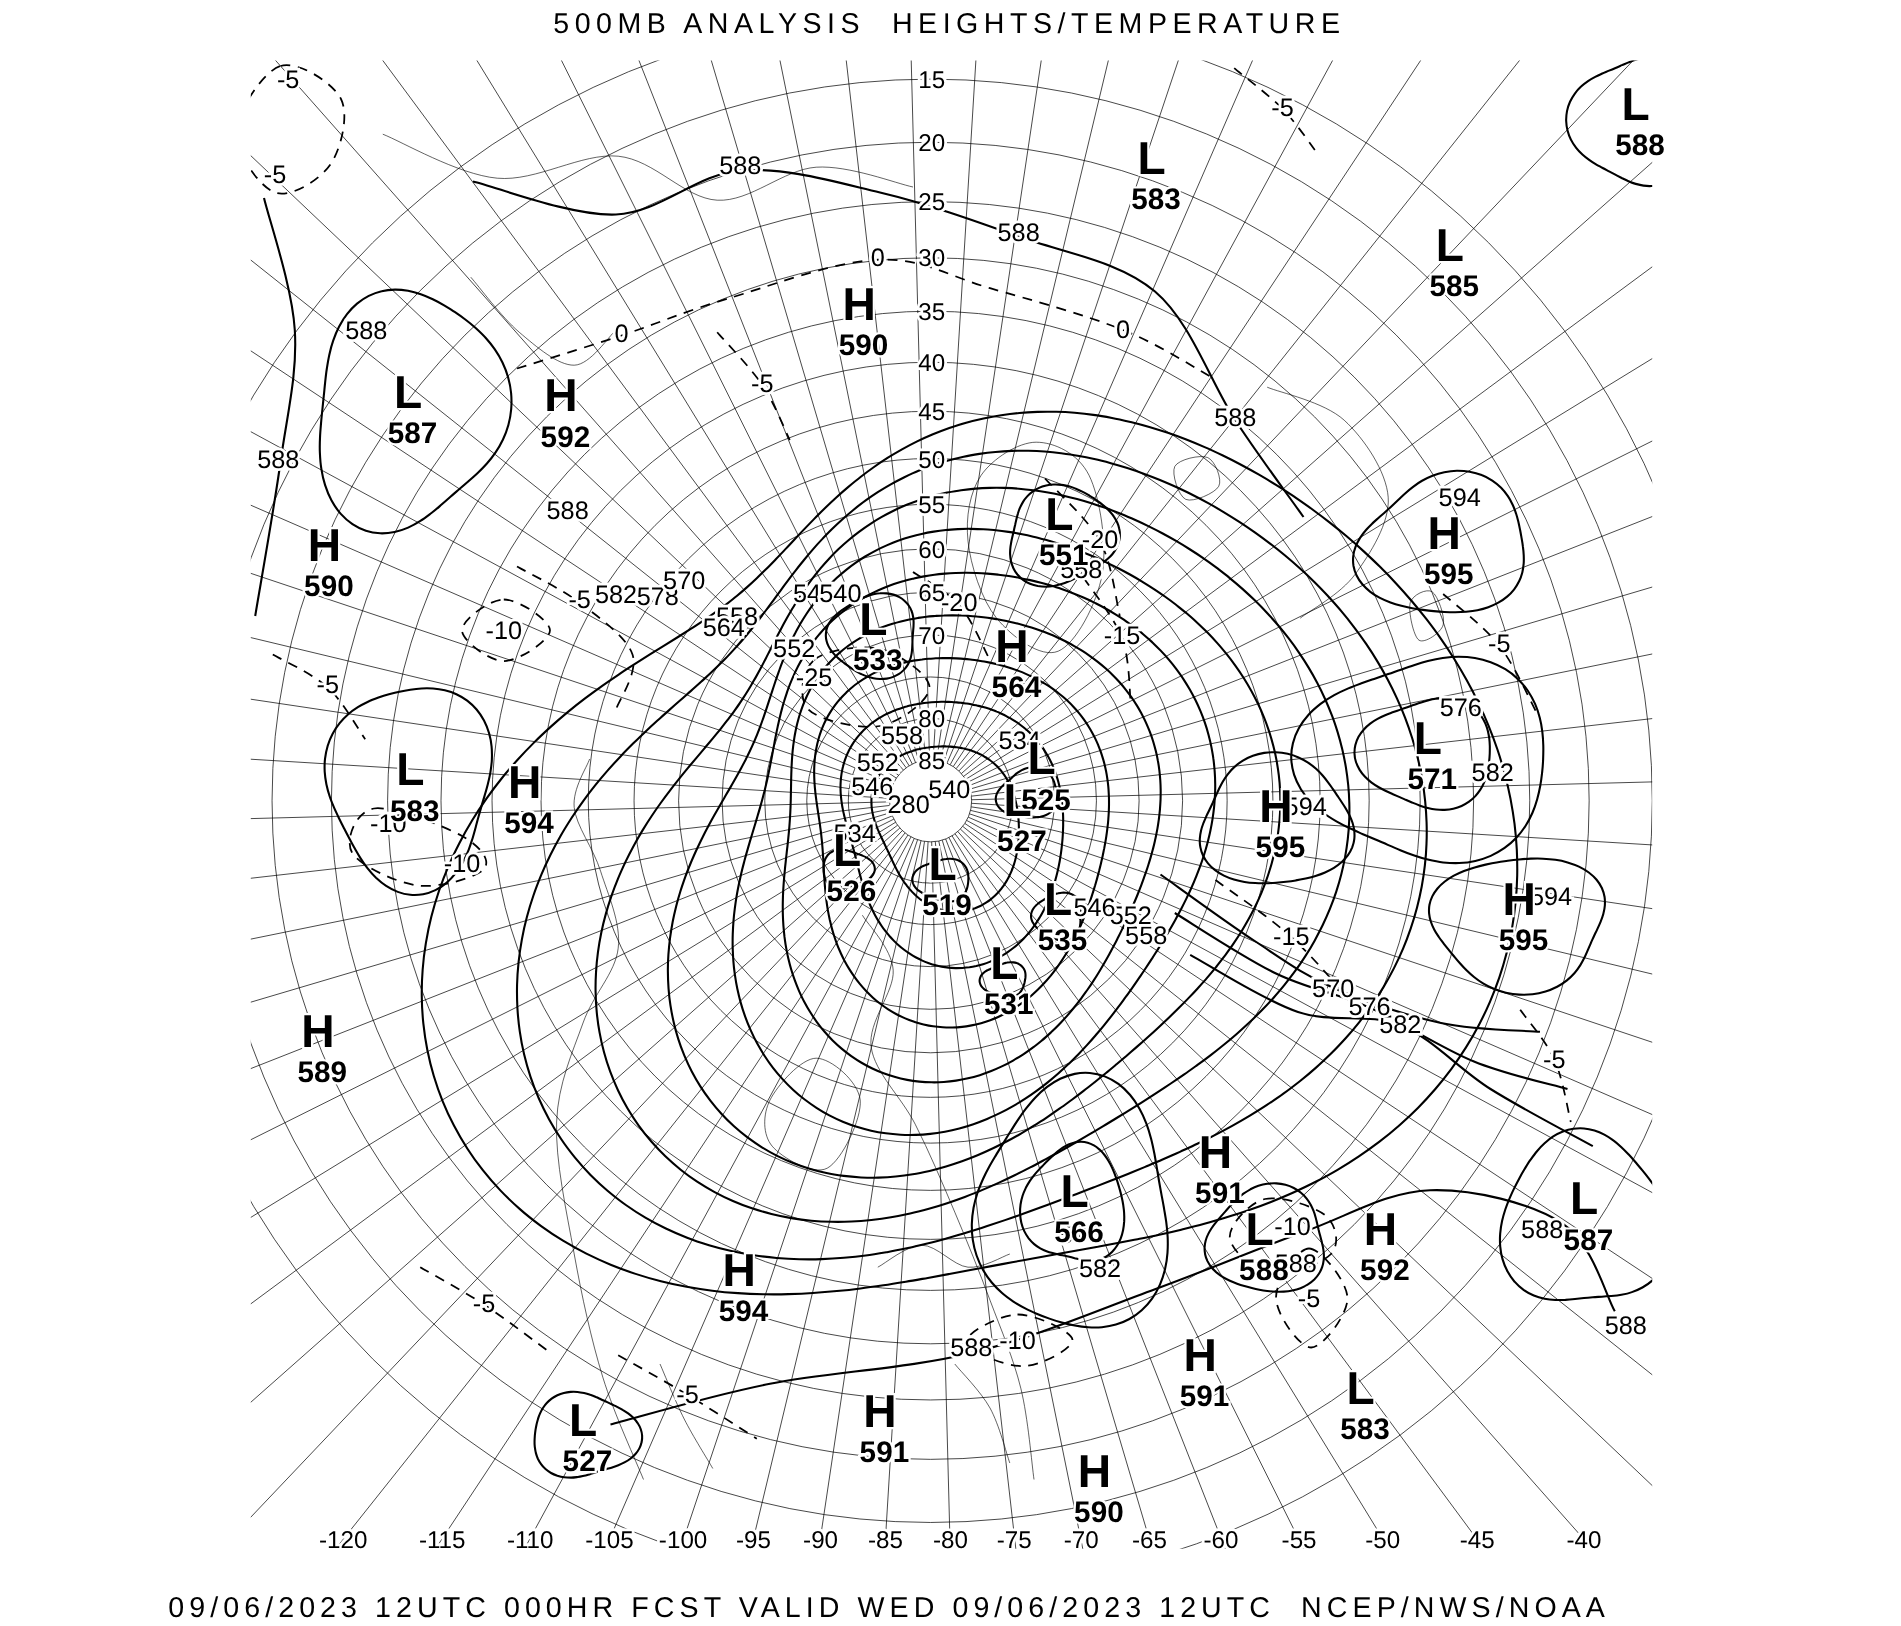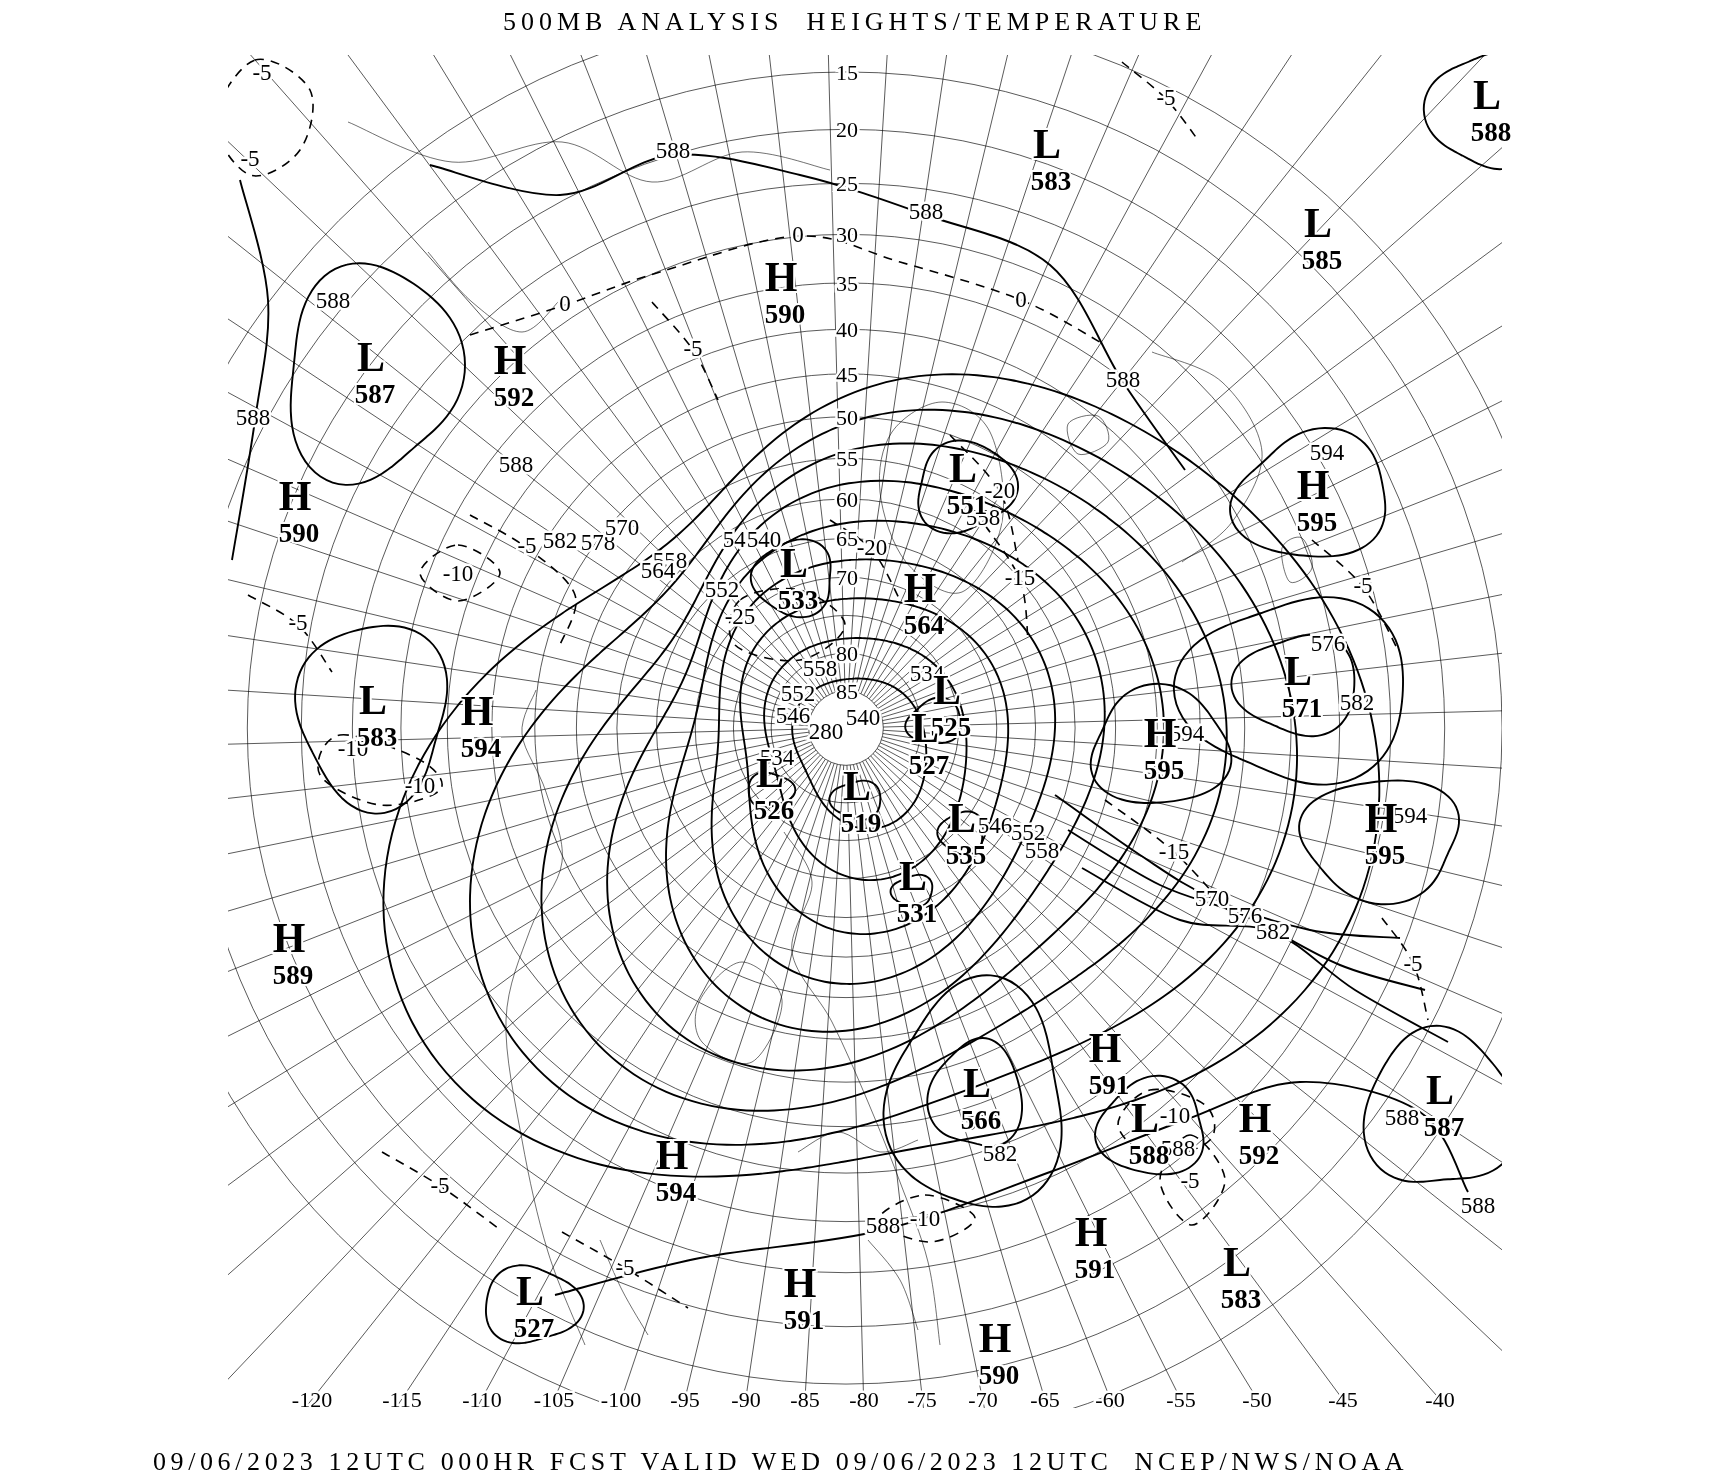--- a/index.html
+++ b/index.html
@@ -1,17 +1,17 @@
 <!DOCTYPE html>
 <html><head>
 <meta charset="utf-8">
 <style>
   html,body{margin:0;padding:0;background:#fff;}
   .stage{position:relative;width:1728px;height:1478px;background:#ffffff;overflow:hidden;
-         font-family:Liberation Serif, serif;}
+         font-family:Liberation Sans, sans-serif;}
   svg{position:absolute;left:0;top:0;}
   text{fill:#000;}
   .title-text{font-size:26px;letter-spacing:5px;}
   .footer-text{font-size:26px;letter-spacing:4.6px;}
   .lat-label,.lon-label{font-size:22px;paint-order:stroke;stroke:#fff;stroke-width:5px;}
   .ct-label{font-size:23px;paint-order:stroke;stroke:#fff;stroke-width:5px;}
   .hl-letter{font-size:42px;font-weight:bold;paint-order:stroke;stroke:#fff;stroke-width:4px;}
   .hl-value{font-size:27px;font-weight:bold;paint-order:stroke;stroke:#fff;stroke-width:4px;}
   .gr{stroke:#000;stroke-width:0.65;fill:none;}
   .coast{stroke:#000;stroke-width:0.7;fill:none;opacity:.8;}

